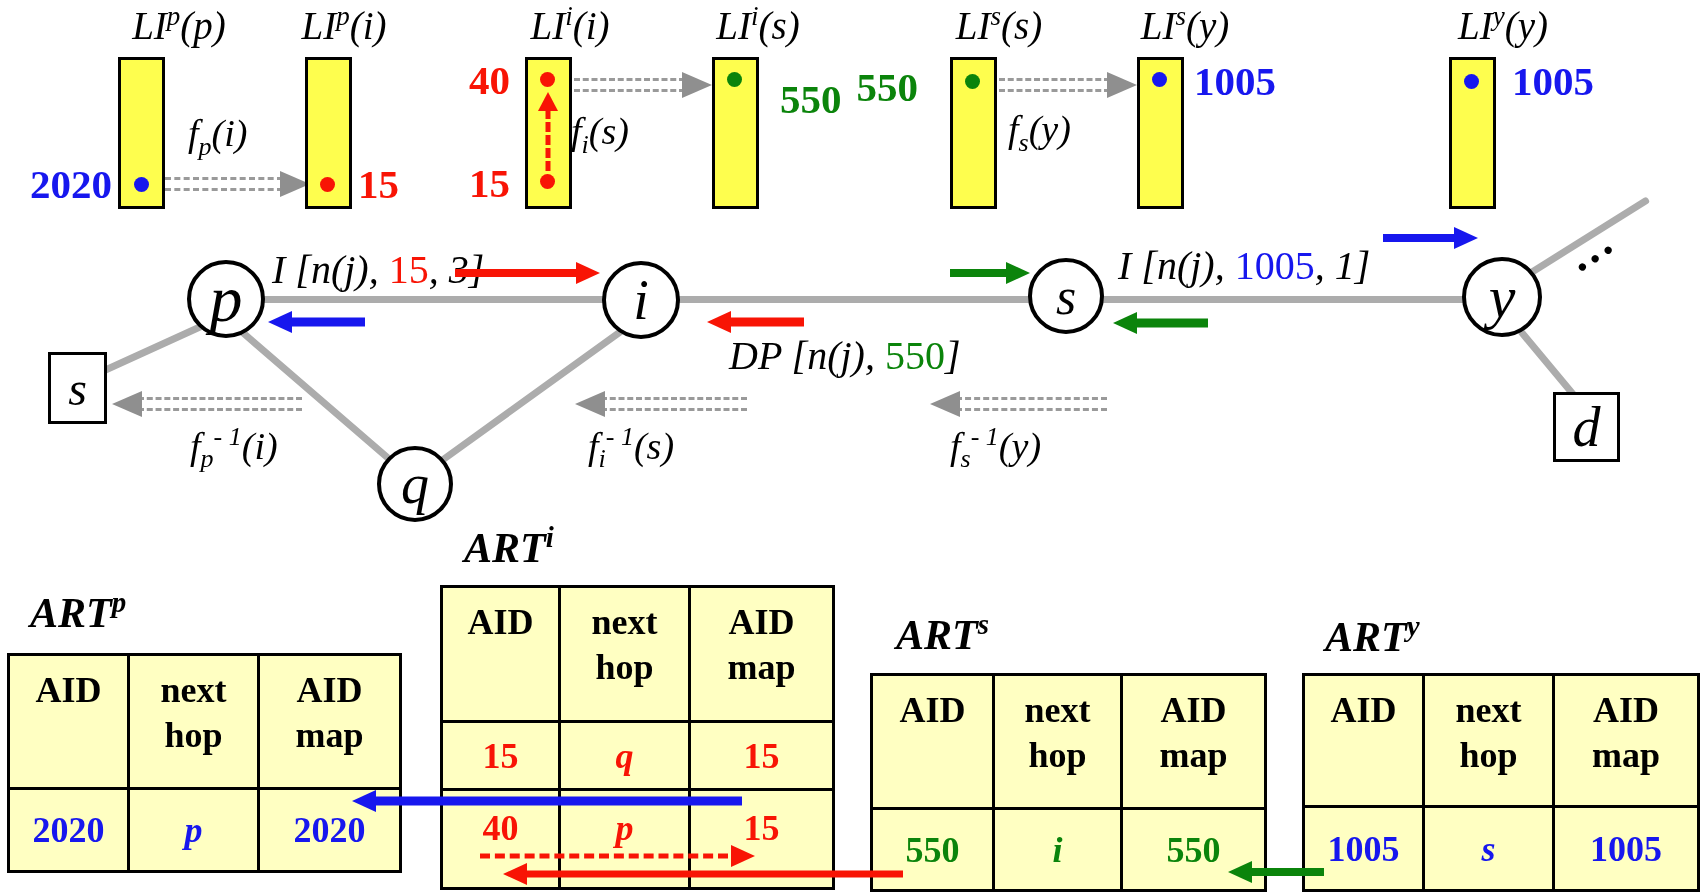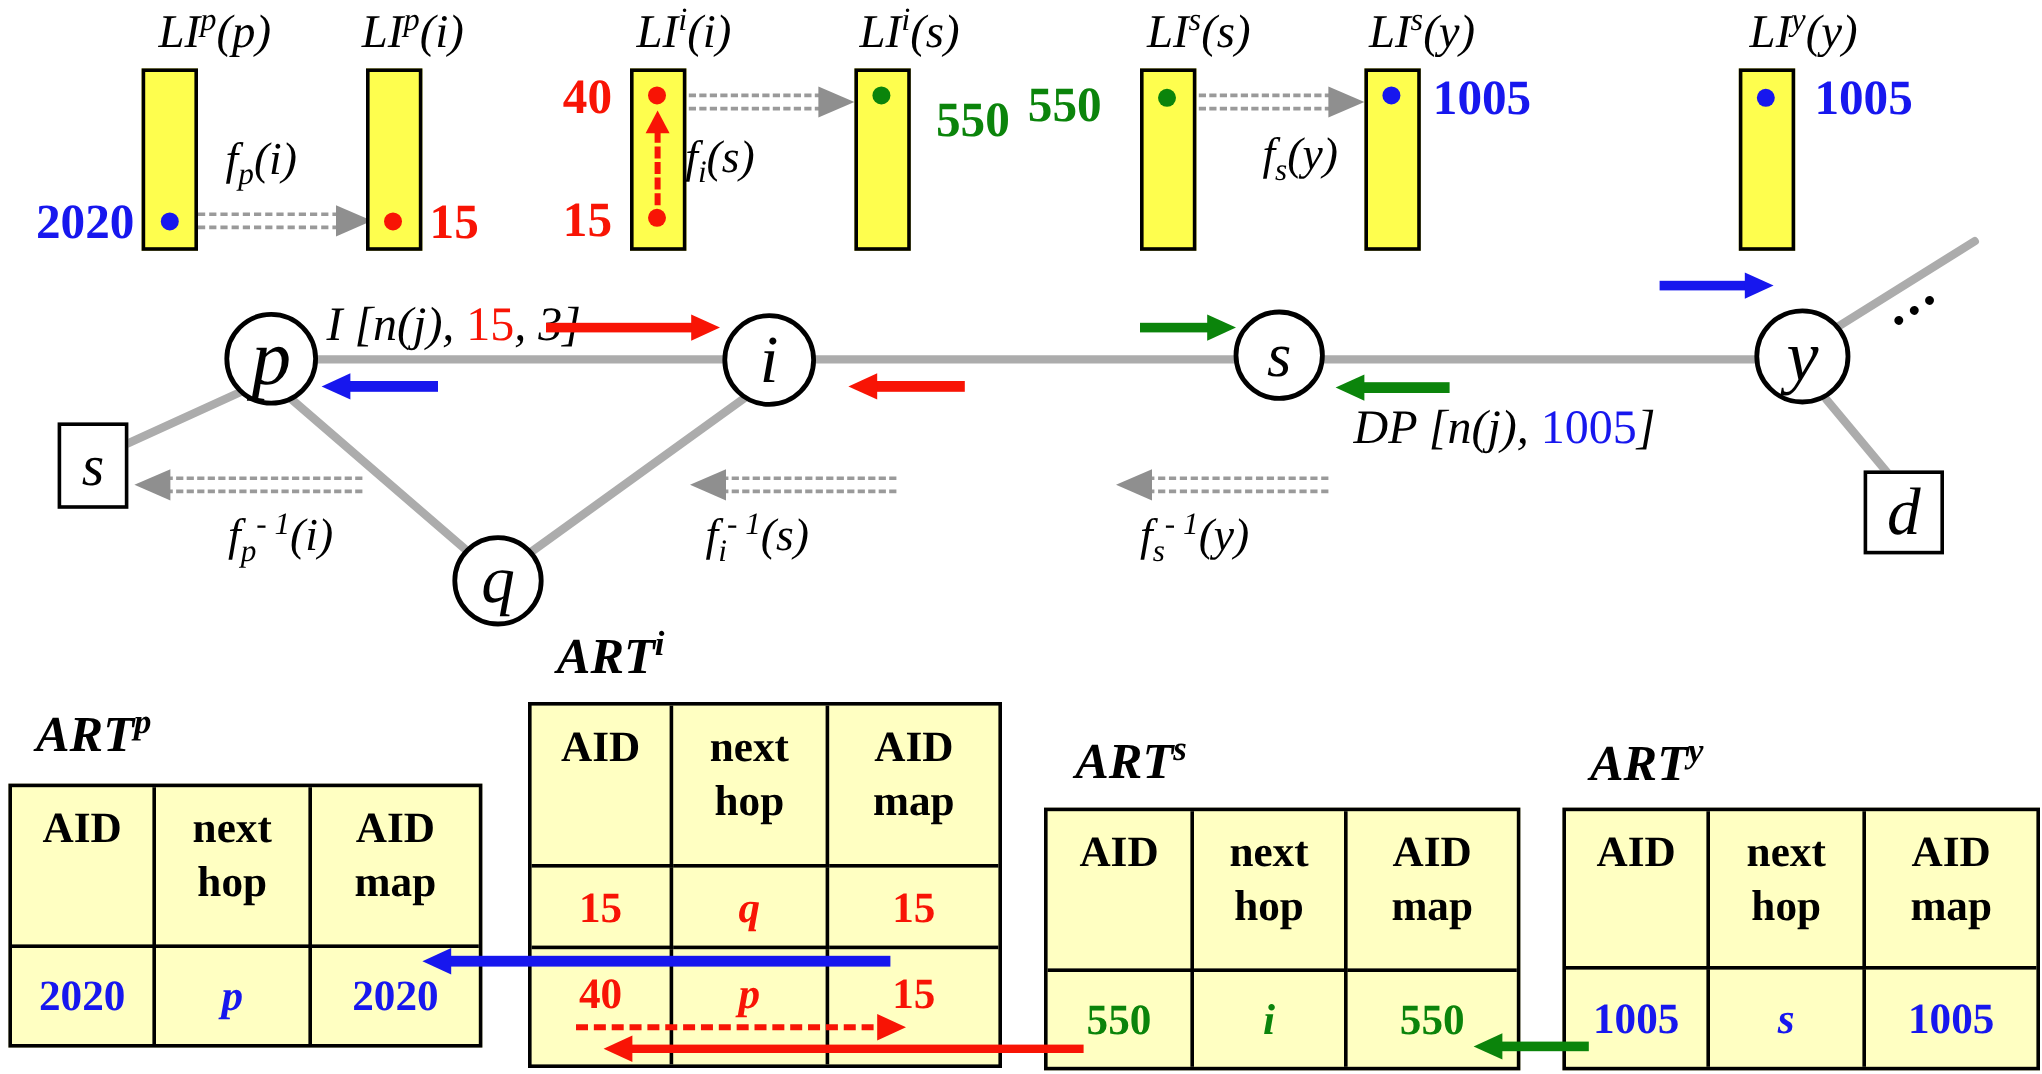--- a/index.html
+++ b/index.html
@@ -93,21 +93,21 @@
   <div class="vlabel c-red" style="left:358px;top:164px">15</div>
   <div class="vlabel c-red" style="left:460px;top:60px;width:50px;text-align:right">40</div>
   <div class="vlabel c-red" style="left:468px;top:163px;width:42px;text-align:right">15</div>
   <div class="vlabel c-green" style="left:780px;top:79px">550</div>
   <div class="vlabel c-green" style="left:848px;top:67px;width:70px;text-align:right">550</div>
   <div class="vlabel c-blue" style="left:1194px;top:61px">1005</div>
   <div class="vlabel c-blue" style="left:1512px;top:61px">1005</div>
 
   <div class="flabel" style="left:188px;top:114px"><span>f</span><sub>p</sub><span>(i)</span></div>
   <div class="flabel" style="left:571px;top:112px"><span>f</span><sub>i</sub><span>(s)</span></div>
-  <div class="flabel" style="left:1052px;top:110px"><span>f</span><sub>s</sub><span>(y)</span></div>
+  <div class="flabel" style="left:1008px;top:110px"><span>f</span><sub>s</sub><span>(y)</span></div>
 
   <div class="gdarrow" style="left:165px;top:170px;width:145px">
       <div class="gd-sh" style="left:0;width:118px"></div>
       <div class="gtri-r"></div>
     </div>
   <div class="gdarrow" style="left:574px;top:71px;width:138px">
       <div class="gd-sh" style="left:0;width:111px"></div>
       <div class="gtri-r"></div>
     </div>
   <div class="gdarrow" style="left:999px;top:71px;width:138px">
@@ -130,21 +130,22 @@
   <div class="node" style="left:187px;top:260px;width:78px;height:78px;font-size:66px">p</div>
   <div class="node" style="left:602px;top:261px;width:78px;height:78px;font-size:56px">i</div>
   <div class="node" style="left:1028px;top:258px;width:76px;height:76px;font-size:52px">s</div>
   <div class="node" style="left:1462px;top:257px;width:80px;height:80px;font-size:60px">y</div>
   <div class="node" style="left:377px;top:446px;width:76px;height:76px;font-size:56px">q</div>
   <div class="sq" style="left:48px;top:352px;width:59px;height:72px;font-size:48px">s</div>
   <div class="sq" style="left:1553px;top:392px;width:67px;height:70px;font-size:56px">d</div>
   <div class="abs" style="left:1572px;top:232px;font-size:46px;font-weight:bold;transform:rotate(-33deg);z-index:4">···</div>
 
   <div class="msg" style="left:272px;top:250px"><span class="mi">I [n(j), </span><span class="mn c-red">15</span><span class="mi">, 3]</span></div>
-  <div class="msg" style="left:1128px;top:336px"><span class="mi">DP [n(j), </span><span class="mn c-blue">1005</span><span class="mi">]</span></div>
+  <div class="msg" style="left:729px;top:336px"><span class="mi">DP [n(j), </span><span class="mn c-green">550</span><span class="mi">]</span></div>
+  <div class="msg" style="left:1118px;top:246px"><span class="mi">I [n(j), </span><span class="mn c-blue">1005</span><span class="mi">, 1]</span></div>
 
   <div class="sarrow c-red" style="left:455px;top:261px;width:145px;height:24px">
       <div class="shaft" style="left:0;width:125px;height:8px"></div>
       <div class="tri-r"></div>
     </div>
   <div class="sarrow c-blue" style="left:268px;top:310px;width:97px;height:24px">
       <div class="shaft" style="left:20px;width:77px;height:9px"></div>
       <div class="tri-l"></div>
     </div>
   <div class="sarrow c-green" style="left:950px;top:261px;width:80px;height:24px">

